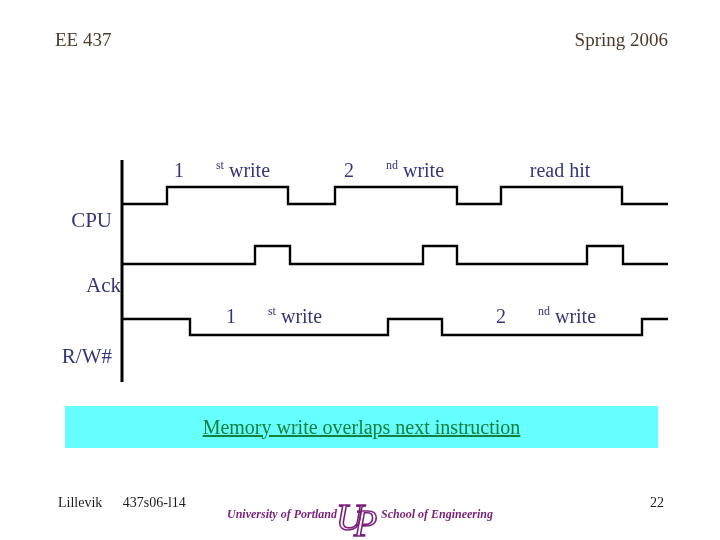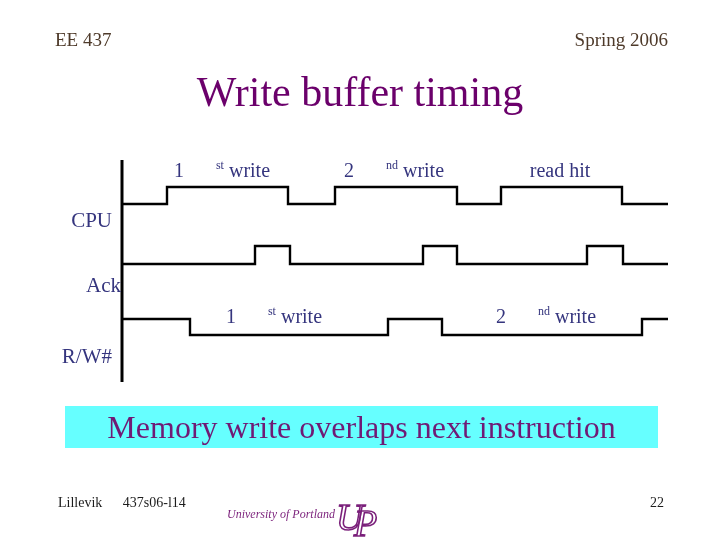--- a/index.html
+++ b/index.html
@@ -20,41 +20,40 @@
   }
   .ann{
     position:absolute;transform:translateX(-50%);font-size:20px;color:#35357e;
     white-space:nowrap;line-height:1.0;
   }
   .ann sup{font-size:12px;line-height:0;margin-left:32px;}
   .banner{
     position:absolute;left:65px;top:406px;width:593px;height:42px;background:#66ffff;
     display:flex;align-items:center;justify-content:center;
   }
-  .banner span{font-size:32px;color:#701a75;white-space:nowrap;}
+  .banner span{font-size:20px;color:#15803d;white-space:nowrap;text-decoration:underline;}
   .footer-left{position:absolute;left:58px;top:495px;font-size:14px;color:#1c1c1c;}
   .footer-left .deck{margin-left:17px;}
   .footer-page{position:absolute;left:650px;top:495px;font-size:14px;color:#1c1c1c;text-align:center;}
   .script-txt{
-    position:absolute;top:507px;font-size:12px;font-style:italic;font-weight:normal;
+    position:absolute;top:507px;font-size:12px;font-style:italic;font-weight:bold;
     color:#7a1f7a;white-space:nowrap;
   }
   .univ{left:227px;}
   .school{left:381px;}
   .up-logo{position:absolute;left:334px;top:494px;width:46px;height:48px;}
 </style>
 </head>
 <body>
 
 <div class="slide">
 
   <div class="hdr-left">EE 437</div>
   <div class="hdr-right">Spring 2006</div>
 
-  <h1 class="title">Write buffer timing</h1>
 
   <svg class="wave-svg" viewBox="0 0 720 540" xmlns="http://www.w3.org/2000/svg">
       <line x1="122" x2="122" y1="160" y2="382" stroke="#000000" stroke-width="3"></line>
       <polyline points="122,204 167,204 167,187 288,187 288,204 335,204 335,187 457,187 457,204 501,204 501,187 622,187 622,204 668,204" fill="none" stroke="#000000" stroke-width="2.4"></polyline>
       <polyline points="122,264 255,264 255,246 290,246 290,264 423,264 423,246 457,246 457,264 587,264 587,246 623,246 623,264 668,264" fill="none" stroke="#000000" stroke-width="2.4"></polyline>
       <polyline points="122,319 190,319 190,335 388,335 388,319 442,319 442,335 642,335 642,319 668,319" fill="none" stroke="#000000" stroke-width="2.4"></polyline>
     </svg>
 
   <div id="diagram-overlay">
       <div class="sig-label" style="left: 30px; top: 178px;">CPU</div>
@@ -76,16 +75,17 @@
     <span class="deck">437s06-l14</span>
   </div>
 
   <span class="script-txt univ">University of Portland</span>
 
   <svg class="up-logo" viewBox="0 0 46 48" xmlns="http://www.w3.org/2000/svg">
     <text x="2" y="36" font-family="Liberation Serif, serif" font-size="38" font-style="italic" fill="none" stroke="#7a1f7a" stroke-width="1.6">U</text>
     <text x="20" y="42" font-family="Liberation Serif, serif" font-size="38" font-style="italic" fill="none" stroke="#7a1f7a" stroke-width="1.6">P</text>
   </svg>
 
+  <span class="script-txt school">School of Engineering</span>
 
   <div class="footer-page">22</div>
 
 </div>
 
 </body></html>

